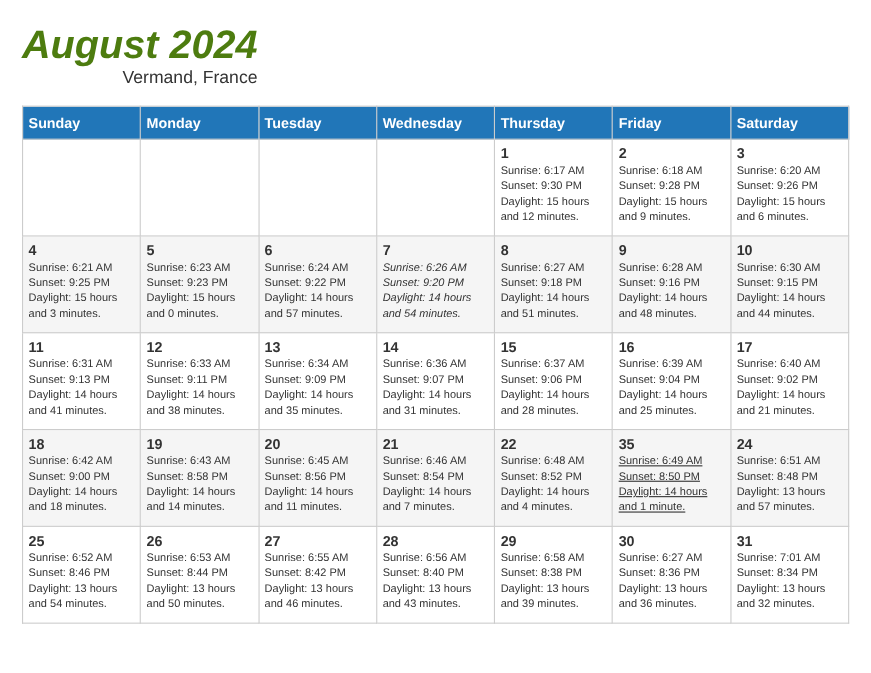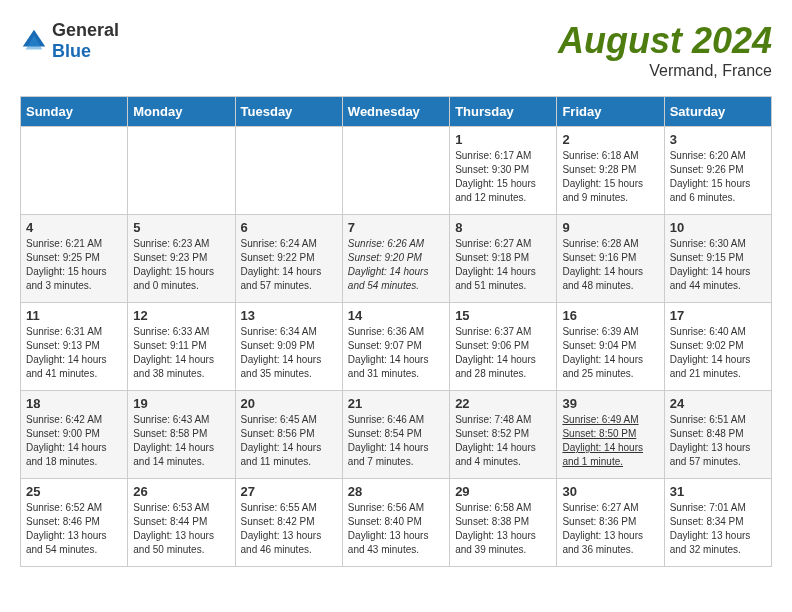--- a/index.html
+++ b/index.html
@@ -86,30 +86,20 @@
       color: #333;
     }
     .empty-cell {
       background: #fff;
     }
   </style>
 </head>
 <body>
 
 <div class="header">
-  <div class="logo">
-    <svg class="logo-icon" viewBox="0 0 40 40" xmlns="http://www.w3.org/2000/svg">
-      <polygon points="20,4 36,28 4,28" fill="#1a6bb5"></polygon>
-      <polygon points="20,12 32,32 8,32" fill="#2e8fd4" opacity="0.5"></polygon>
-    </svg>
-    <div>
-      <span class="logo-text-general">General</span><br>
-      <span class="logo-text-blue">Blue</span>
-    </div>
-  </div>
   <div class="title-block">
     <div class="month-year">August 2024</div>
     <div class="location">Vermand, France</div>
   </div>
 </div>
 
 <table>
   <thead>
     <tr id="header-row">
     <th>Sunday</th>
@@ -275,27 +265,27 @@
         </td>
         <td>
           <span class="day-num">21</span>
           <div class="day-info" style="white-space: pre-line;">Sunrise: 6:46 AM
 Sunset: 8:54 PM
 Daylight: 14 hours
 and 7 minutes.</div>
         </td>
         <td>
           <span class="day-num">22</span>
-          <div class="day-info" style="white-space: pre-line;">Sunrise: 7:48 AM
+          <div class="day-info" style="white-space: pre-line;">Sunrise: 6:48 AM
 Sunset: 8:52 PM
 Daylight: 14 hours
 and 4 minutes.</div>
         </td>
         <td>
-          <span class="day-num">39</span>
+          <span class="day-num">35</span>
           <div class="day-info" style="white-space: pre-line; text-decoration: underline;">Sunrise: 6:49 AM
 Sunset: 8:50 PM
 Daylight: 14 hours
 and 1 minute.</div>
         </td>
         <td>
           <span class="day-num">24</span>
           <div class="day-info" style="white-space: pre-line;">Sunrise: 6:51 AM
 Sunset: 8:48 PM
 Daylight: 13 hours

